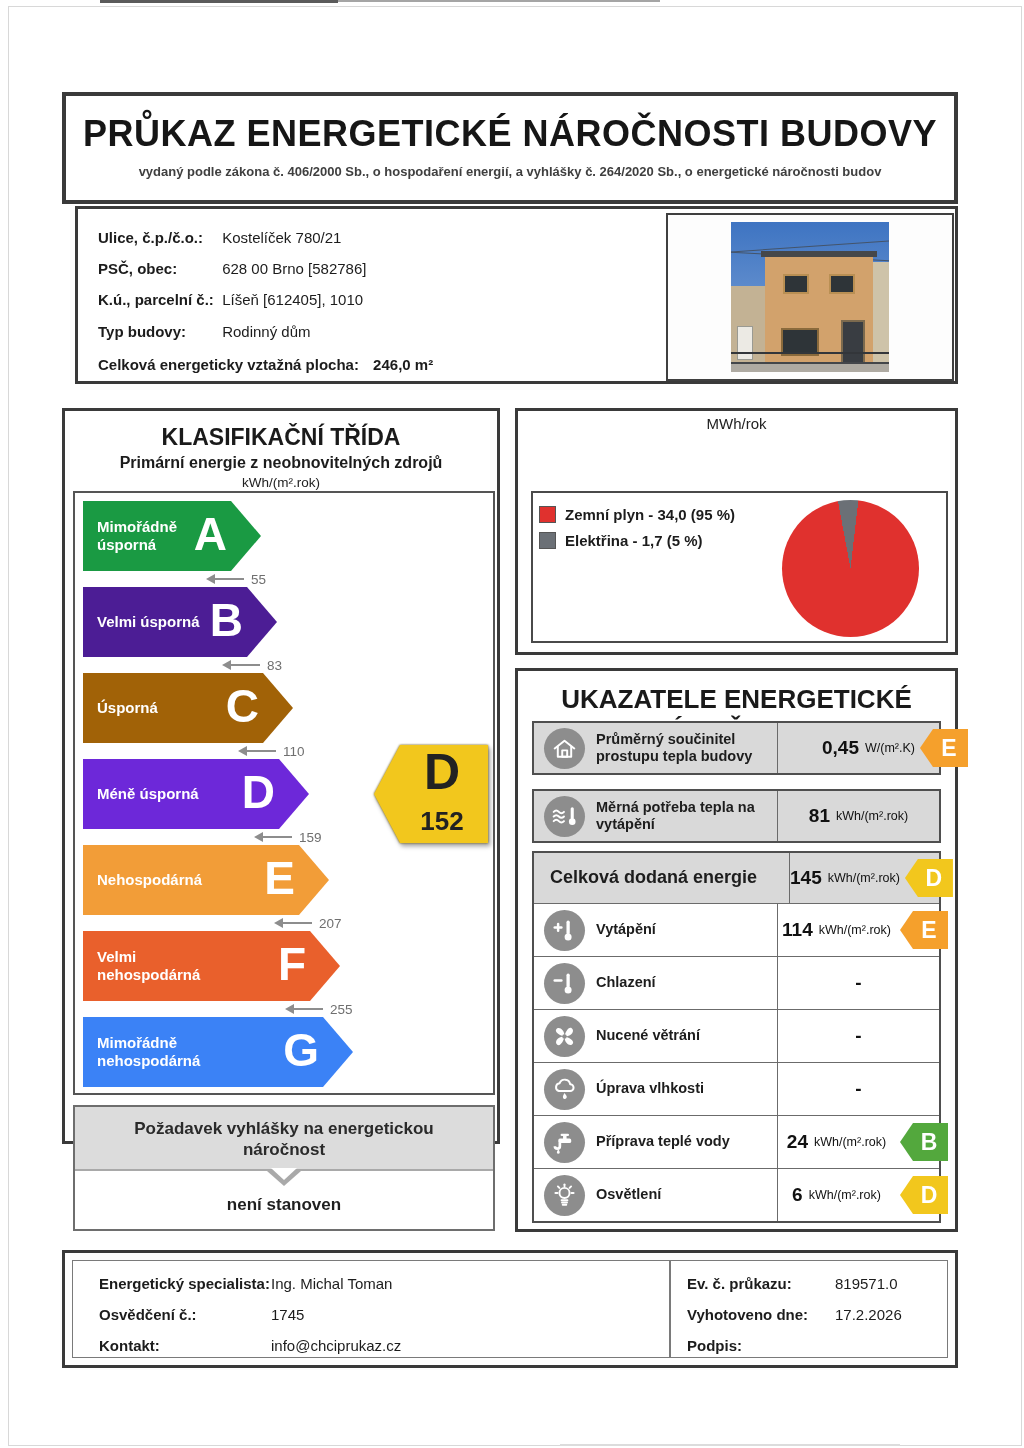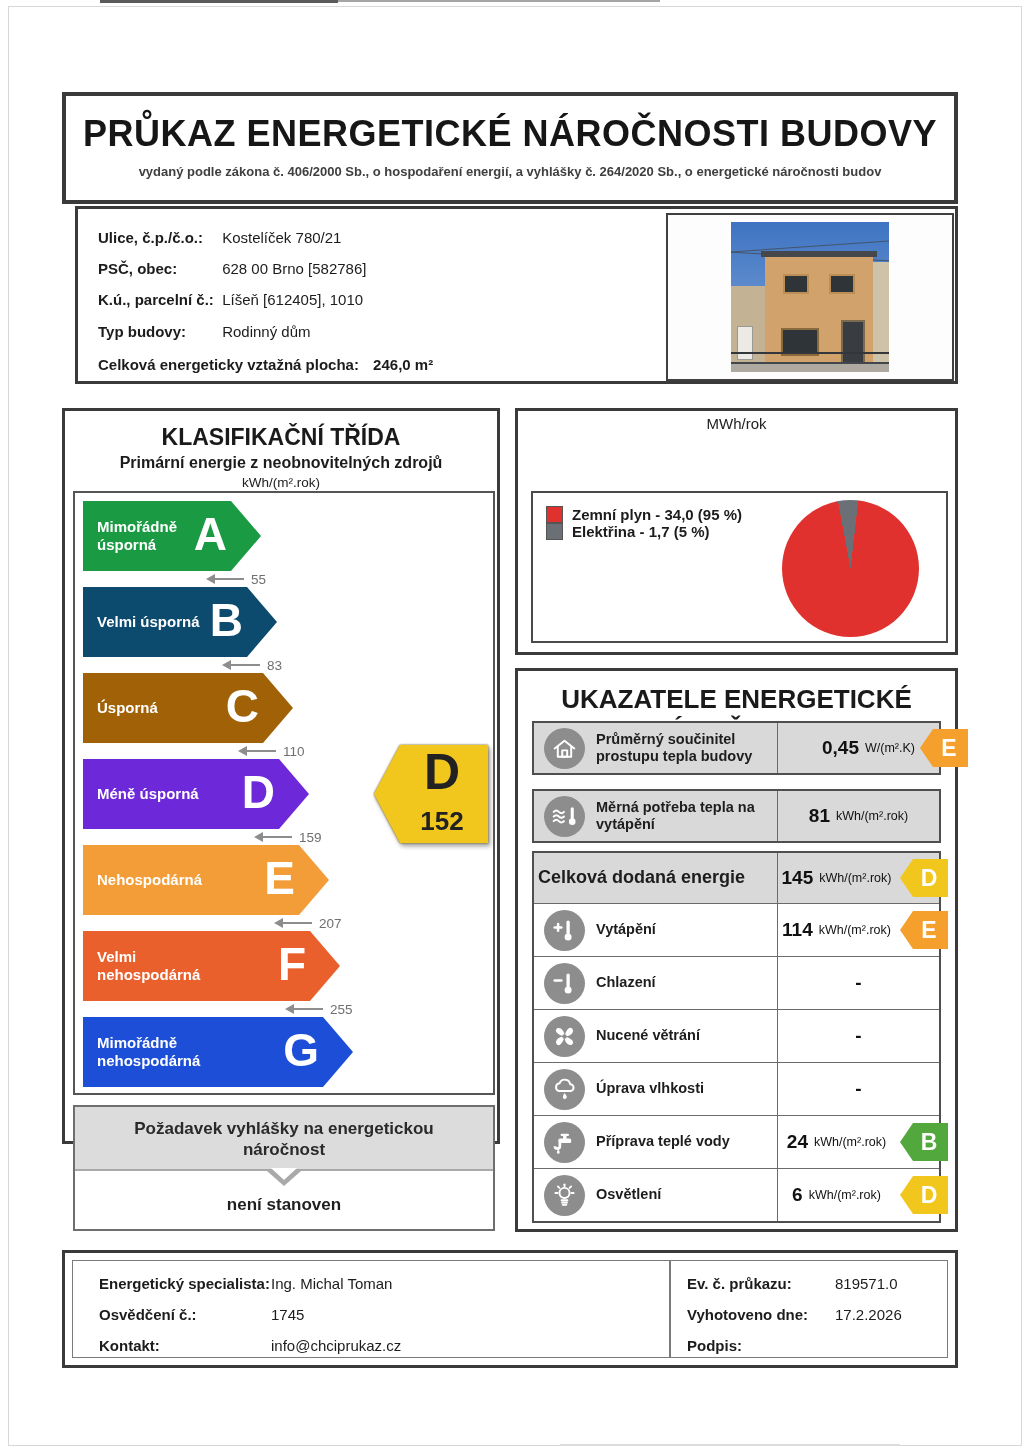--- a/index.html
+++ b/index.html
@@ -82,38 +82,38 @@
     border-left:17px solid transparent; border-right:17px solid transparent; border-top:15px solid #a9a9a9; }
   .req-tail-inner { position:absolute; left:50%; top:100%; transform:translateX(-50%); margin-top:-1px;
     border-left:13px solid transparent; border-right:13px solid transparent; border-top:12px solid #fff; }
   .req-value { text-align:center; font-size:17px; font-weight:bold; margin-top:24px; color:#1f1f1f; }
 
   
   .energy-panel { left:515px; top:408px; width:443px; height:247px; }
   .energy-panel h2 { margin-top:16px; font-size:20.5px; }
   .energy-panel .unit { text-align:center; font-size:15px; margin-top:4px; color:#222; }
   .pie-box { position:absolute; left:13px; top:80px; width:417px; height:152px; border:2px solid #4a4a4a; }
-  .legend { padding:13px 0 0 13px; display:flex; flex-direction:column; }
+  .legend { padding:13px 0 0 6px; display:flex; flex-direction:column; gap:9px; }
   .legend-item { display:flex; align-items:center; gap:9px; }
   .legend-swatch { width:17px; height:17px; border:1px solid #555; flex:none; }
   .legend-label { font-size:15px; font-weight:bold; white-space:nowrap; }
   .pie { position:absolute; right:27px; top:7px; width:137px; height:137px; border-radius:50%; }
 
   
   .ind-panel { left:515px; top:668px; width:443px; height:564px; }
   .ind-panel h2 { margin-top:13px; font-size:26px; }
   .ind-box { position:absolute; left:14px; width:409px; height:54px; border:2px solid #4f4f4f; background:#d9d9d9; display:flex; }
   .ind-box.b1 { top:50px;gap:44px; } .ind-box.b2 { top:118px; }
   .ind-table { position:absolute; left:14px; top:180px; width:409px; border:2px solid #4f4f4f; background:#fff; }
   .ind-row { display:flex; height:53px; border-top:1px solid #6b6b6b; background:#fff; }
   .ind-row:first-child { border-top:none; height:50px; }
   .ind-row.gray { background:#d9d9d9; }
   .cell-label { width:244px; flex:none; display:flex; align-items:center; gap:11px; padding-left:10px; border-right:1.5px solid #6b6b6b; }
   .cell-label .txt { font-size:14.5px; font-weight:bold; line-height:1.2; color:#1d1d1d; }
-  .cell-label.total { padding-left:4px; }
+  .cell-label.total { padding-left:4px;margin-left:12px; }
   .cell-label.total .txt { font-size:18px; }
   .cell-value { flex:1; position:relative; display:flex; align-items:center; justify-content:center; gap:6px; }
   .cell-value.has-badge { padding-right:44px; }
   .val-num { font-size:19px; font-weight:bold; color:#111; }
   .val-unit { font-size:12.5px; color:#111; }
   .badge { position:absolute; right:-9px; top:50%; transform:translateY(-50%); width:48px; height:38px;
            clip-path:polygon(13px 0, 100% 0, 100% 100%, 13px 100%, 0 50%);
            display:flex; align-items:center; justify-content:center; padding-left:10px; }
   .badge span { color:#fff; font-size:23px; font-weight:bold; }
   .icon-circle { width:41px; height:41px; border-radius:50%; background:#8d8d8d; flex:none; display:flex; align-items:center; justify-content:center; }
@@ -192,21 +192,21 @@
 
   <div class="bars-box">
     <div class="bar w-a" style="background: rgb(26, 154, 67);">
       <span class="bar-label">Mimořádně úsporná</span>
       <span class="bar-letter">A</span>
     </div>
     <div class="thr m-a">
         <span class="thr-arrow"></span>
         <span class="thr-num">55</span>
       </div>
-    <div class="bar w-b" style="background: #0c4a6e;">
+    <div class="bar w-b" style="background: #4c1d95;">
       <span class="bar-label">Velmi úsporná</span>
       <span class="bar-letter">B</span>
     </div>
     <div class="thr m-b">
         <span class="thr-arrow"></span>
         <span class="thr-num">83</span>
       </div>
     <div class="bar w-c" style="background: #a16207;">
       <span class="bar-label">Úsporná</span>
       <span class="bar-letter">C</span>
@@ -232,21 +232,21 @@
         <span class="thr-num">207</span>
       </div>
     <div class="bar w-f" style="background: rgb(233, 96, 44);">
       <span class="bar-label">Velmi nehospodárná</span>
       <span class="bar-letter">F</span>
     </div>
     <div class="thr m-f">
         <span class="thr-arrow"></span>
         <span class="thr-num">255</span>
       </div>
-    <div class="bar w-g" style="background: #1d4ed8;">
+    <div class="bar w-g" style="background: #3b82f6;">
       <span class="bar-label">Mimořádně nehospodárná</span>
       <span class="bar-letter">G</span>
     </div>
 
     <div class="marker">
       <div class="marker-shape" style="background: rgb(242, 199, 29);">
         <div class="marker-letter">D</div>
         <div class="marker-value">152</div>
       </div>
     </div>

